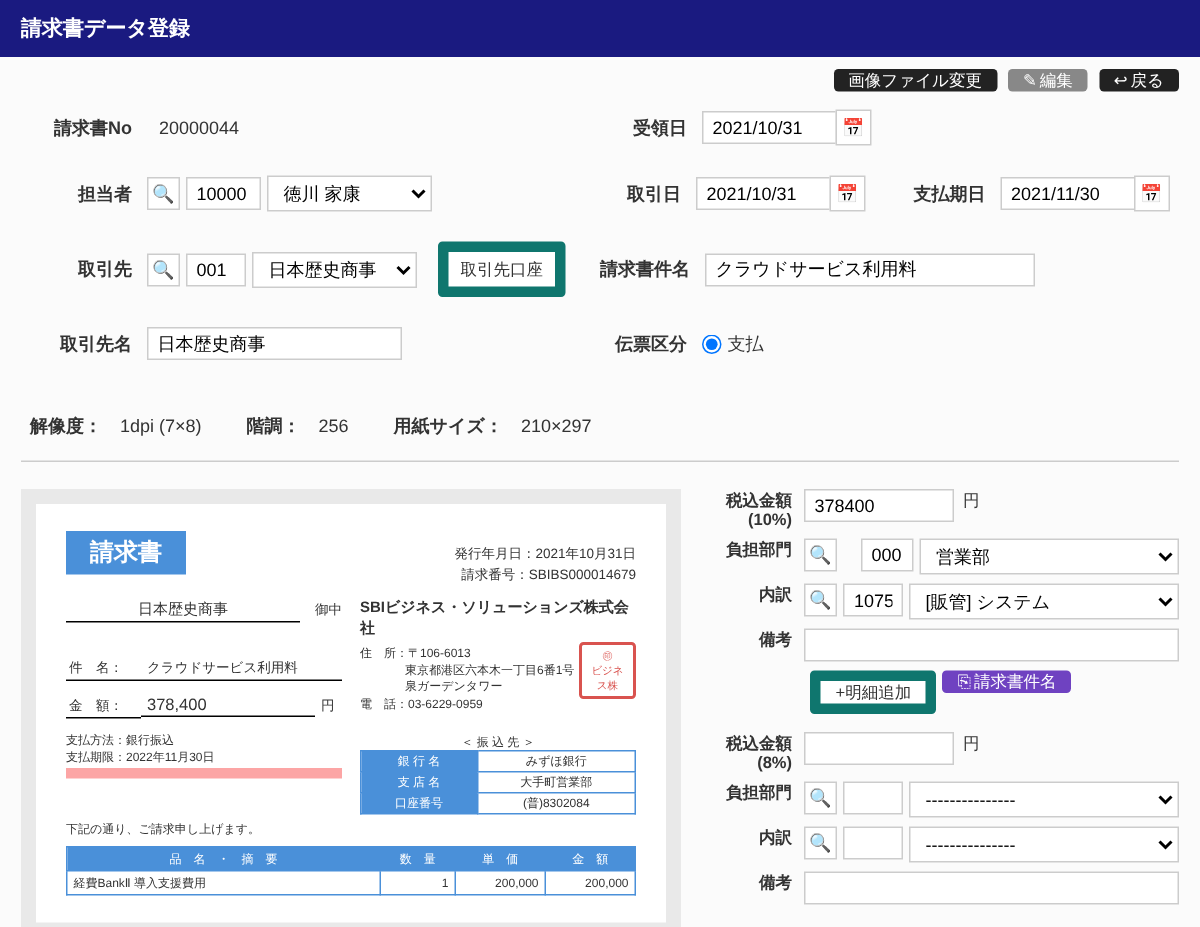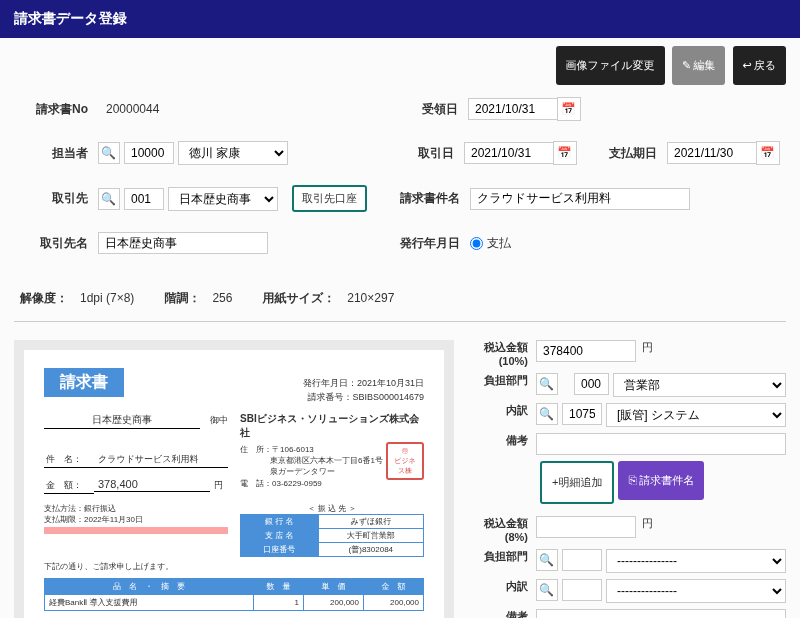--- a/index.html
+++ b/index.html
@@ -1,20 +1,20 @@
 <!DOCTYPE html>
 <html><head>
 <meta charset="utf-8">
 <style>
 * { box-sizing: border-box; margin: 0; padding: 0; }
 body { font-family: "Meiryo", "Hiragino Sans", sans-serif; font-size: 12px; background: #f5f5f5; color: #333; }
 .container { max-width: 800px; margin: 0 auto; background: #fbfbfb; }
 .title-bar { background: #1a1a80; color: #fff; font-weight: bold; padding: 10px 14px; font-size: 14px; }
 .toolbar { text-align: right; padding: 8px 14px; }
-.btn { display: inline-block; padding: 12px 10px; border-radius: 3px; font-size: 11px; cursor: pointer; border: none; color: #fff; margin-left: 4px; }
+.btn { display: inline-block; padding: 0 10px; border-radius: 3px; font-size: 11px; cursor: pointer; border: none; color: #fff; margin-left: 4px; }
 .btn-dark { background: #222; }
 .btn-gray { background: #888; }
 .btn-purple { background: #6f42c1; }
 .form-area { padding: 4px 20px 10px 20px; }
 .row { display: flex; align-items: center; margin-bottom: 10px; }
 .lbl { font-weight: bold; text-align: right; padding-right: 10px; min-width: 78px; font-size: 12px; }
 .lbl-w { min-width: 68px; }
 .val { padding: 0 8px; }
 .input, select { border: 1px solid #ccc; padding: 3px 6px; font-size: 12px; background: #fff; }
 .search-ic { display: inline-flex; width: 22px; height: 22px; border: 1px solid #ccc; align-items: center; justify-content: center; background: #fff; cursor: pointer; }
@@ -44,21 +44,21 @@
 .bank-tbl { border-collapse: collapse; }
 .bank-tbl th, .bank-tbl td { border: 1px solid #4a90d9; padding: 1px 6px; font-size: 8px; }
 .bank-tbl th { background: #4a90d9; color: #fff; text-align: center; font-weight: normal;}
 .bank-tbl td { text-align: center; }
 .side-pane { flex: 1; }
 .side-grp { margin-bottom: 12px; }
 .side-row { display: flex; align-items: flex-start; margin-bottom: 6px; }
 .side-lbl { width: 66px; text-align: right; font-weight: bold; font-size: 11px; padding-right: 8px; }
 .side-input { flex: 1; }
 .unit { margin-left: 6px; font-size: 11px; }
-.btn-white { background: #fff; color: #333; border: 2px solid #0f766e; }
+.btn-white { background: #fff; color: #333; border: 7px solid #0f766e; }
 .pencil::before { content: "✎"; margin-right: 2px; }
 .ret::before { content: "↩"; margin-right: 2px; }
 .dup::before { content: "⎘"; margin-right: 2px; }
 .doc-flex { display:flex; gap:12px; position:relative;}
 </style>
 </head>
 <body>
 
 <div class="container">
   <div class="title-bar">請求書データ登録</div>
@@ -127,21 +127,21 @@
 
     <div class="row">
       <div class="col-l">
         <div class="row">
           <span class="lbl">取引先名</span>
           <input class="input" style="width: 170px;" value="日本歴史商事">
         </div>
       </div>
       <div class="col-r">
         <div class="row">
-          <span class="lbl lbl-w">発行年月日</span>
+          <span class="lbl lbl-w">伝票区分</span>
           <input type="radio" class="radio" checked="" style="">
           <span>支払</span>
         </div>
       </div>
     </div>
   </div>
 
   <div class="meta-row">
     <span class="m"><b>解像度：</b><span>1dpi (7×8)</span></span>
     <span class="m"><b>階調：</b><span>256</span></span>

